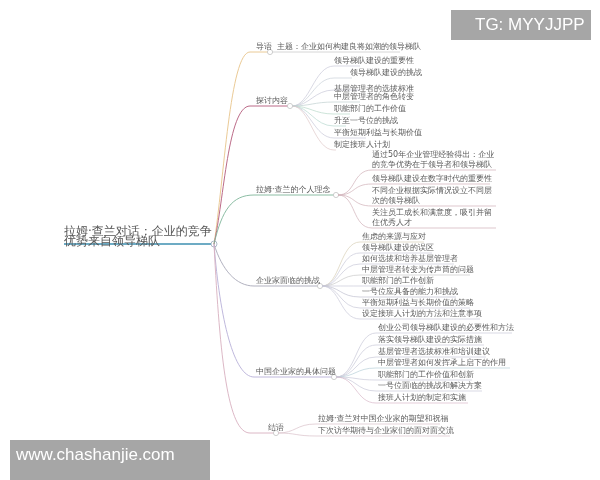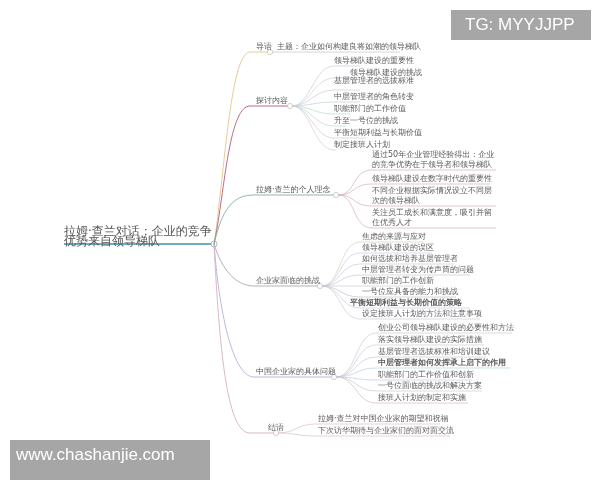--- a/index.html
+++ b/index.html
@@ -3,21 +3,21 @@
 <meta charset="utf-8">
 <style>
   html, body { margin:0; padding:0; }
   body { width:600px; height:480px; background:#ffffff; position:relative; overflow:hidden;
          font-family:"DejaVu Sans", "Liberation Sans", sans-serif; color:#555; }
   #mindmap { position:absolute; left:0; top:0; width:600px; height:480px; }
   .lbl { position:absolute; font-size:8px; line-height:10px; color:#5a5a5a; white-space:nowrap; }
   .lbl.wrap { white-space:normal; }
   .root { position:absolute; left:64px; top:226px; width:150px; font-size:12px; line-height:10px; color:#555; }
   .wm { position:absolute; background:#a6a6a6; color:#fff; font-family:"Liberation Sans", sans-serif; }
-  .wm-tg { left:451px; top:10px; width:140px; height:30px; font-size:17px; line-height:30px; padding-left:14px; box-sizing:border-box; }
+  .wm-tg { left:451px; top:10px; width:140px; height:30px; font-size:17px; line-height:30px; padding-left:24px; box-sizing:border-box; }
   .wm-site { left:10px; top:440px; width:200px; height:44px; font-size:17px; line-height:30px; padding-left:6px; box-sizing:border-box; }
 </style>
 </head>
 <body>
 
 <svg id="mindmap" viewBox="0 0 600 480">
 
   <line x1="64" y1="244" x2="214" y2="244" stroke="#3d8fb0" stroke-width="1.4"></line>
   <circle cx="214" cy="244" r="3" fill="#fff" stroke="#9ab" stroke-width="0.8"></circle>
 
@@ -87,45 +87,45 @@
 <div class="lbl" style="left:256px;top:96px;">探讨内容</div>
 <div class="lbl" style="left:256px;top:185px;">拉姆·查兰的个人理念</div>
 <div class="lbl" style="left:256px;top:276px;">企业家面临的挑战</div>
 <div class="lbl" style="left:256px;top:367px;">中国企业家的具体问题</div>
 <div class="lbl" style="left:256px;top:423px;margin-left:12px;">结语</div>
 
 <div class="lbl" style="left:277px;top:42px;">主题：企业如何构建良将如潮的领导梯队</div>
 
 <div class="lbl" style="left:334px;top:56px;">领导梯队建设的重要性</div>
 <div class="lbl" style="left:334px;top:68px;margin-left:16px;">领导梯队建设的挑战</div>
-<div class="lbl" style="left:334px;top:76px;">基层管理者的选拔标准</div>
+<div class="lbl" style="left:334px;top:84px;">基层管理者的选拔标准</div>
 <div class="lbl" style="left:334px;top:92px;">中层管理者的角色转变</div>
 <div class="lbl" style="left:334px;top:104px;">职能部门的工作价值</div>
 <div class="lbl" style="left:334px;top:116px;">升至一号位的挑战</div>
 <div class="lbl" style="left:334px;top:128px;">平衡短期利益与长期价值</div>
 <div class="lbl" style="left:334px;top:140px;">制定接班人计划</div>
 
 <div class="lbl wrap" style="left:372px;top:150px;width:124px;">通过50年企业管理经验得出：企业的竞争优势在于领导者和领导梯队</div>
 <div class="lbl" style="left:372px;top:174px;">领导梯队建设在数字时代的重要性</div>
 <div class="lbl wrap" style="left:372px;top:186px;width:124px;">不同企业根据实际情况设立不同层次的领导梯队</div>
 <div class="lbl wrap" style="left:372px;top:208px;width:124px;">关注员工成长和满意度，吸引并留住优秀人才</div>
 
 <div class="lbl" style="left:362px;top:232px;">焦虑的来源与应对</div>
 <div class="lbl" style="left:362px;top:243px;">领导梯队建设的误区</div>
 <div class="lbl" style="left:362px;top:254px;">如何选拔和培养基层管理者</div>
 <div class="lbl" style="left:362px;top:265px;">中层管理者转变为传声筒的问题</div>
 <div class="lbl" style="left:362px;top:276px;font-family:Liberation Mono, monospace;">职能部门的工作创新</div>
 <div class="lbl" style="left:362px;top:287px;">一号位应具备的能力和挑战</div>
-<div class="lbl" style="left:350px;top:298px;font-weight:bold;">平衡短期利益与长期价值的策略</div>
+<div class="lbl" style="left:362px;top:298px;">平衡短期利益与长期价值的策略</div>
 <div class="lbl" style="left:362px;top:309px;">设定接班人计划的方法和注意事项</div>
 
 <div class="lbl" style="left:378px;top:323px;">创业公司领导梯队建设的必要性和方法</div>
 <div class="lbl" style="left:378px;top:335px;">落实领导梯队建设的实际措施</div>
 <div class="lbl" style="left:378px;top:347px;">基层管理者选拔标准和培训建议</div>
-<div class="lbl" style="left:378px;top:358px;font-weight:bold;">中层管理者如何发挥承上启下的作用</div>
+<div class="lbl" style="left:378px;top:358px;">中层管理者如何发挥承上启下的作用</div>
 <div class="lbl" style="left:378px;top:370px;">职能部门的工作价值和创新</div>
 <div class="lbl" style="left:378px;top:381px;">一号位面临的挑战和解决方案</div>
 <div class="lbl" style="left:378px;top:393px;">接班人计划的制定和实施</div>
 
 <div class="lbl" style="left:318px;top:414px;">拉姆·查兰对中国企业家的期望和祝福</div>
 <div class="lbl" style="left:318px;top:426px;">下次访华期待与企业家们的面对面交流</div>
 
 <div class="wm wm-tg">TG: MYYJJPP</div>
 <div class="wm wm-site">www.chashanjie.com</div>
 

